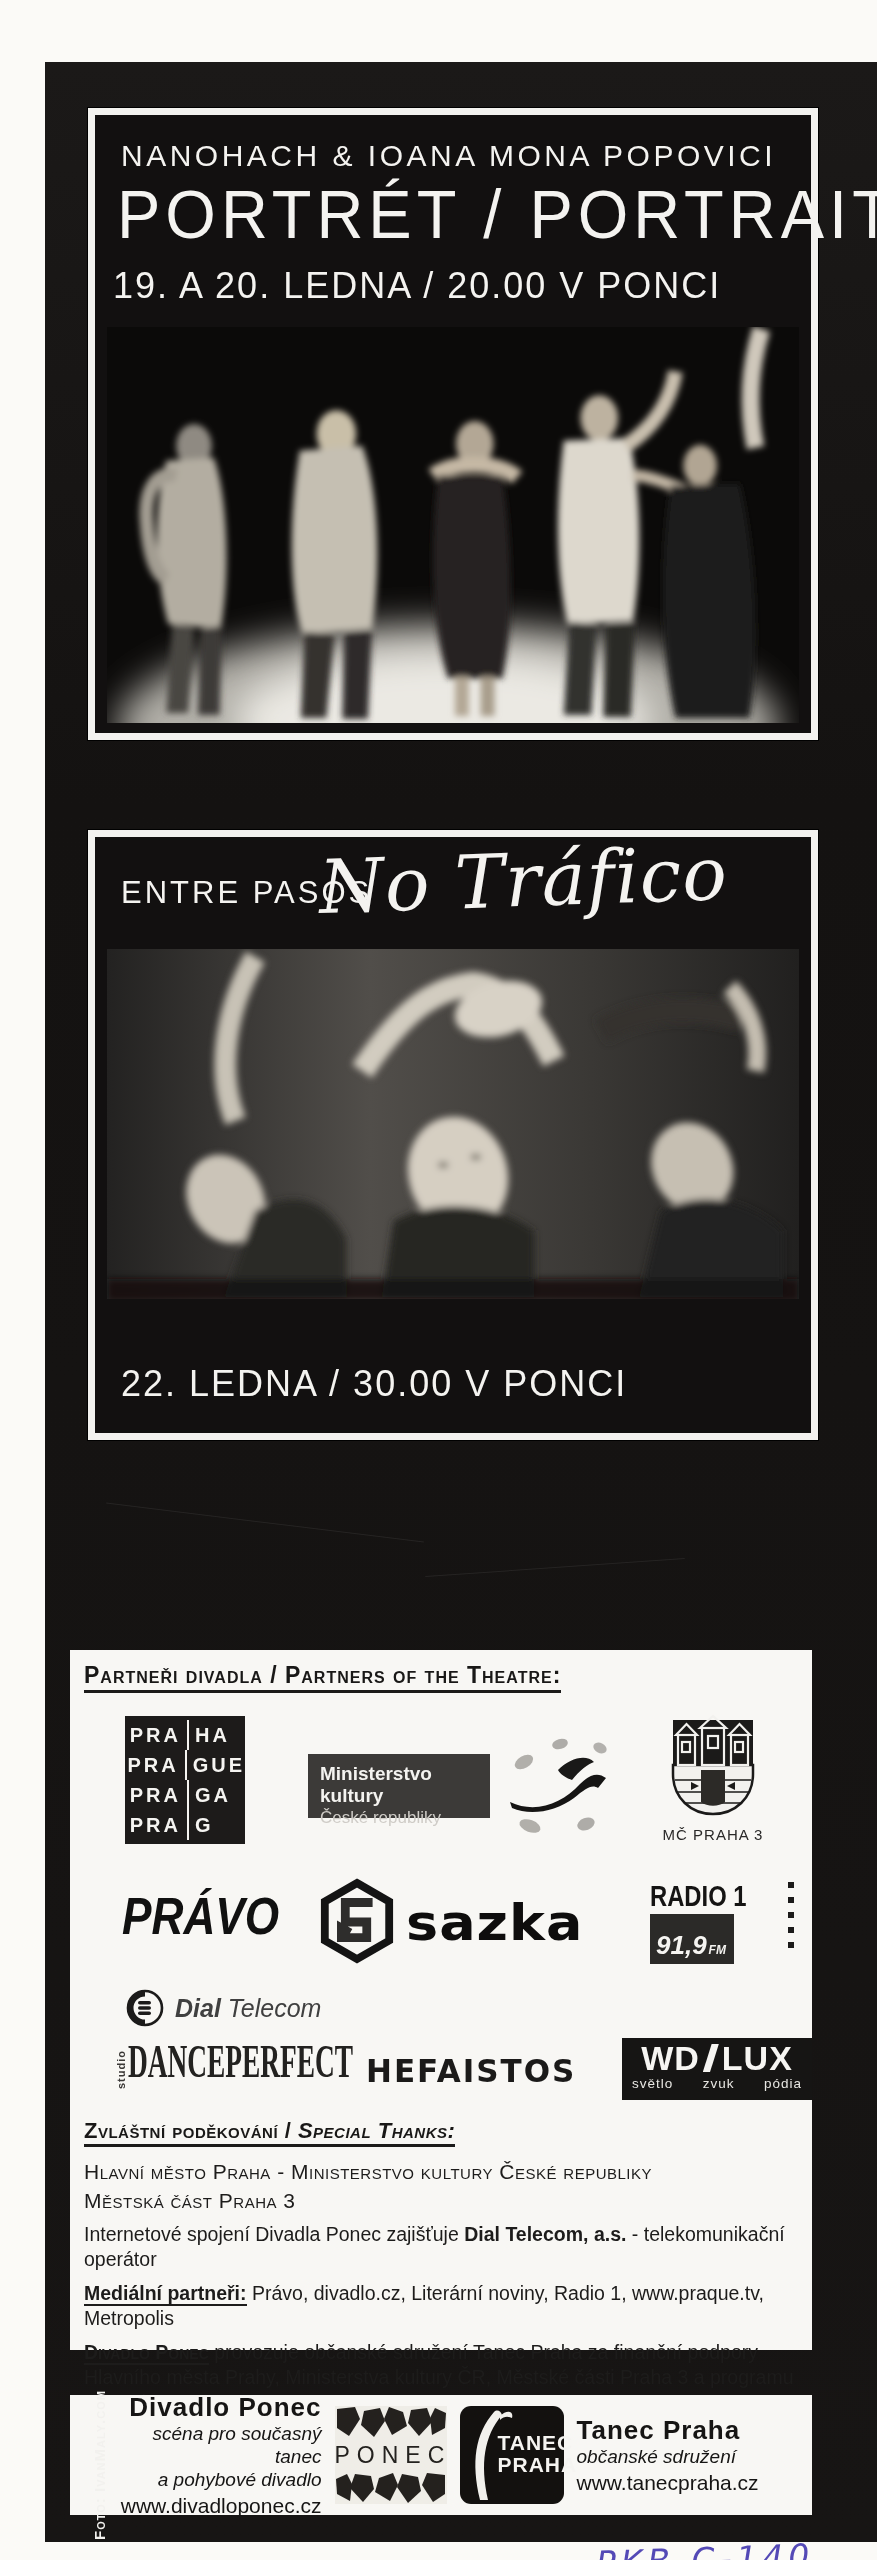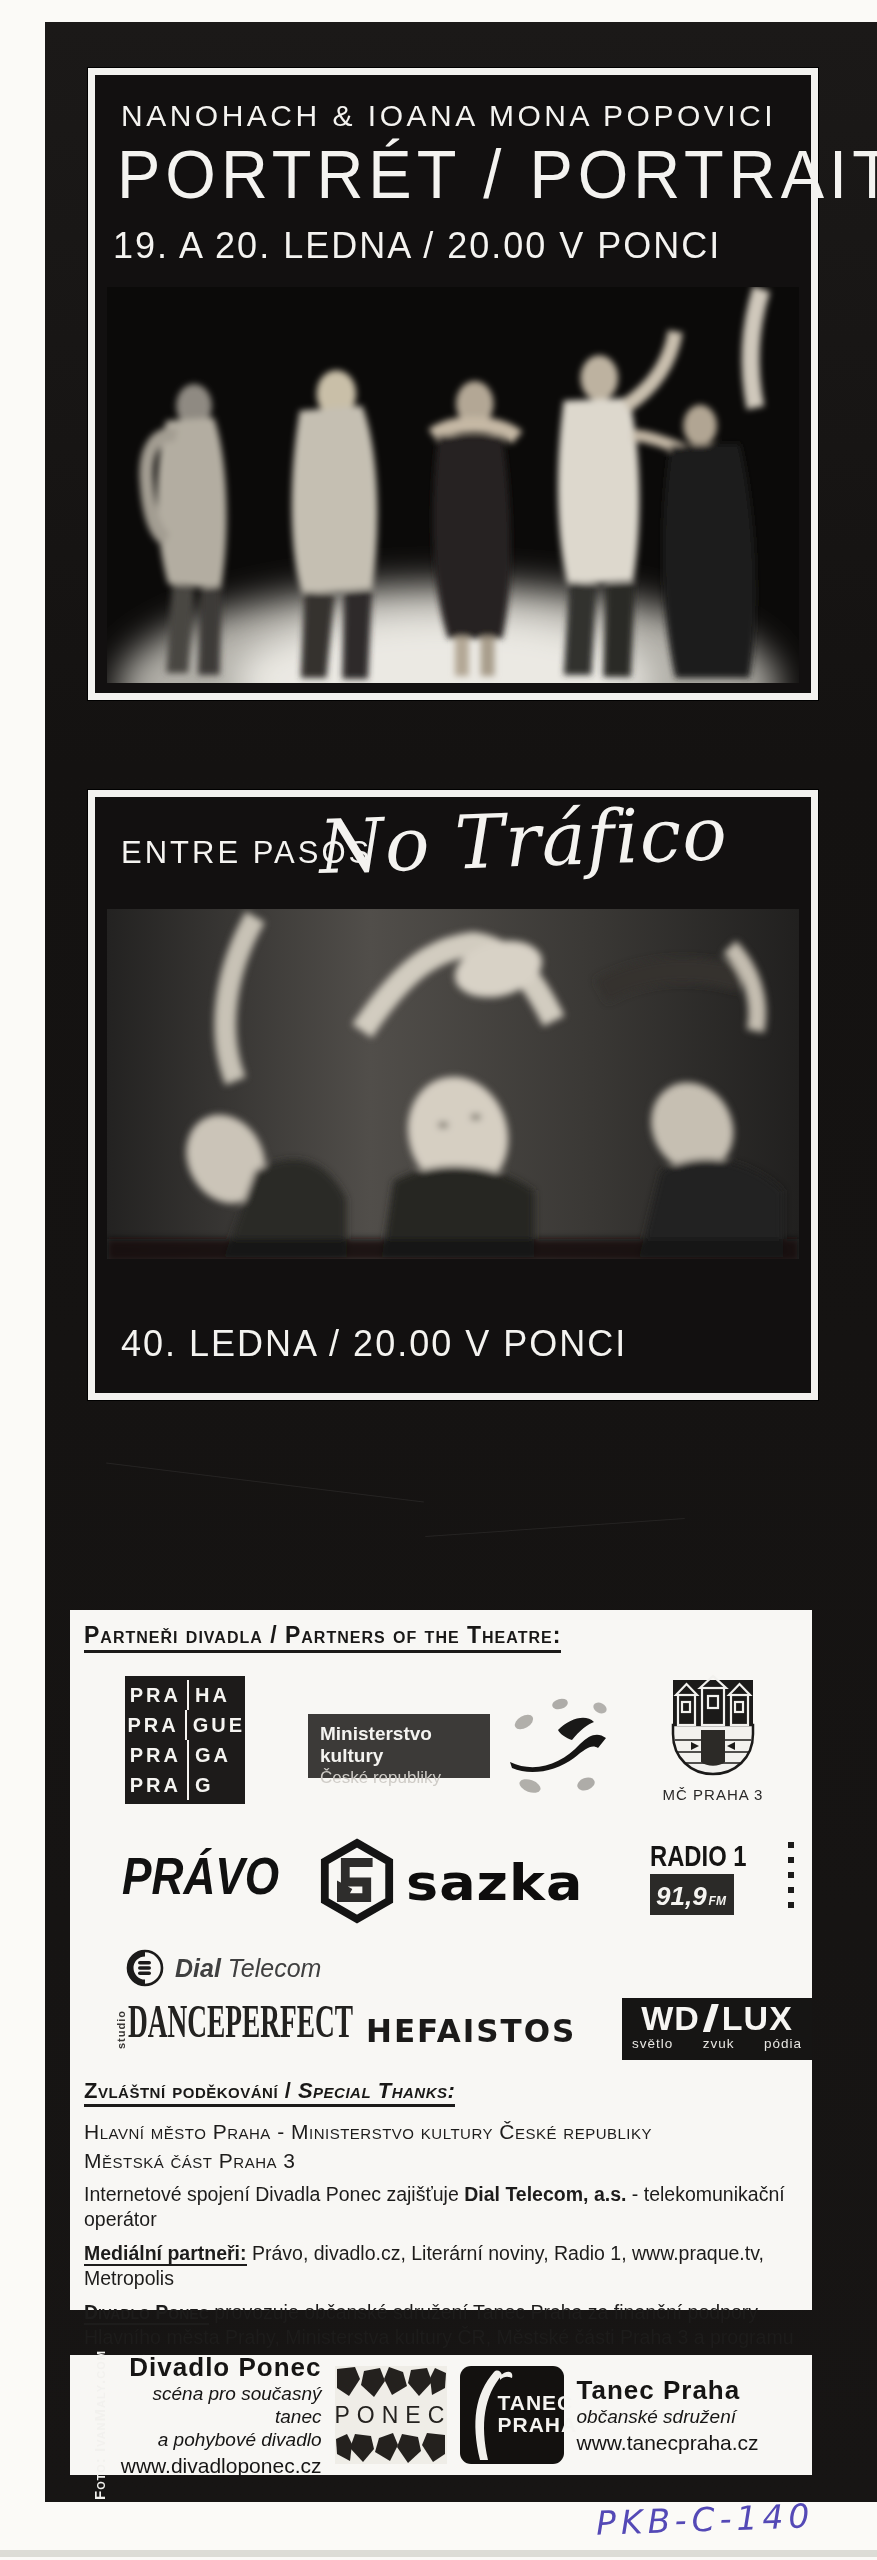--- a/index.html
+++ b/index.html
@@ -1,17 +1,17 @@
 <!DOCTYPE html>
 <html><head>
 <meta charset="utf-8">
 <style>
   html,body{margin:0;padding:0;}
   body{width:877px;height:2560px;background:#fbfaf7;font-family:"Liberation Sans",sans-serif;position:relative;overflow:hidden;}
-  .page{position:absolute;inset:0;}
+  .page{position:absolute;inset:0;margin-top:40px;}
   .poster{position:absolute;left:45px;top:22px;width:832px;height:2480px;background:linear-gradient(180deg,#1b1917 0%,#14121">
   </style>
 <style>
   
   .poster{position:absolute;left:45px;top:22px;width:832px;height:2480px;background:linear-gradient(180deg,#1b1918 0%,#141211 30%,#171514 100%);}
   .scan-strip{position:absolute;left:0;right:0;top:2550px;height:7px;background:#dddcd6;}
   .crease{position:absolute;height:1px;background:rgba(255,255,255,.07);}
   
   .panel{position:absolute;border:7px solid #f3f2ef;background:#121010;box-shadow:0 0 0 1px #000;}
   .panel1{left:43px;top:46px;width:716px;height:618px;}
@@ -39,21 +39,21 @@
   .ministry .m1{font-weight:bold;font-size:19px;}
   .ministry .m2{font-size:17px;color:#cfccc7;margin-top:1px;}
   .dancer{left:430px;top:80px;width:118px;height:112px;}
   .praha3{left:583px;top:60px;width:120px;text-align:center;}
   .praha3 .cap{font-size:15px;letter-spacing:1px;margin-top:2px;color:#2a2928;}
   .pravo{left:52px;top:236px;font-size:52px;font-weight:bold;font-style:italic;letter-spacing:0px;transform:scaleX(.85);transform-origin:left top;color:#111;}
   .sazka{left:248px;top:228px;display:flex;align-items:center;}
   .sazka-word{font-family:"DejaVu Sans",sans-serif;font-weight:bold;font-size:54px;letter-spacing:1px;color:#0e0d0d;margin-left:10px;transform:scaleY(.92);}
   .radio1{left:580px;top:230px;width:140px;}
   .radio1 .rname{font-size:29px;font-weight:bold;letter-spacing:0;transform:scaleX(.82);transform-origin:left;white-space:nowrap;color:#151413;}
-  .radio1 .rbox{margin-top:1px;background:#2b2a28;color:#f5f4f1;display:inline-block;padding:7px 8px 3px 6px;font-style:italic;font-weight:bold;font-size:26px;}
+  .radio1 .rbox{margin-top:1px;background:#2b2a28;color:#f5f4f1;display:inline-block;padding:16px 8px 3px 6px;font-style:italic;font-weight:bold;font-size:26px;}
   .radio1 .rfm{font-size:12px;font-style:italic;margin-left:2px;}
   .rdots{position:absolute;right:-4px;top:2px;display:flex;flex-direction:column;gap:9px;}
   .rdots i{width:6px;height:6px;background:#1c1b1a;display:block;}
   .dial{left:55px;top:338px;display:flex;align-items:center;color:#404040;}
   .dial-text{font-size:25px;font-style:italic;margin-left:10px;}
   .dial-text b{font-weight:bold;}
   .dance{left:45px;top:396px;display:flex;align-items:flex-end;color:#232220;}
   .dance .studio{writing-mode:vertical-rl;transform:rotate(180deg);font-size:11px;font-weight:bold;letter-spacing:1px;margin-right:1px;color:#3a3836;}
   .dance .dname{font-family:"Liberation Serif",serif;font-weight:bold;font-size:37px;letter-spacing:0px;transform:scale(.74,1.28);transform-origin:left bottom;white-space:nowrap;}
   .hefaistos{left:296px;top:402px;font-family:"DejaVu Sans",sans-serif;font-weight:bold;font-size:31px;letter-spacing:2px;color:#1b1a19;transform:scaleY(1.05);}
@@ -178,21 +178,21 @@
             <path d="M290,272 C330,250 392,252 432,282 L432,350 L278,350 Z" fill="#262523"></path>
 
             <path d="M500,82 C540,60 590,55 642,70" stroke="#35332f" stroke-width="26" fill="none"></path>
             <path d="M630,38 C652,60 662,92 656,122" stroke="#c4bdb0" stroke-width="18" fill="none"></path>
             <ellipse cx="592" cy="218" rx="40" ry="46" fill="#c6bfb2" transform="rotate(-30 592 218)"></ellipse>
             <path d="M560,262 C600,240 652,250 684,282 L684,350 L538,350 Z" fill="#232220"></path>
             <rect x="0" y="330" width="700" height="22" fill="#141312" opacity=".9"></rect>
           </g>
         </svg>
       </div>
-      <div class="ptext p2-date">40. LEDNA / 20.00  V PONCI</div>
+      <div class="ptext p2-date">22. LEDNA / 30.00  V PONCI</div>
     </div>
 
     <div class="crease" style="left:60px;top:1460px;width:320px;transform:rotate(7deg);"></div>
     <div class="crease" style="left:380px;top:1505px;width:260px;transform:rotate(-4deg);"></div>
 
     <div class="partners">
       <div class="hd">Partneři divadla / Partners of the Theatre:</div>
 
       <div class="logo praha-grid">
         <div class="praha-row">

